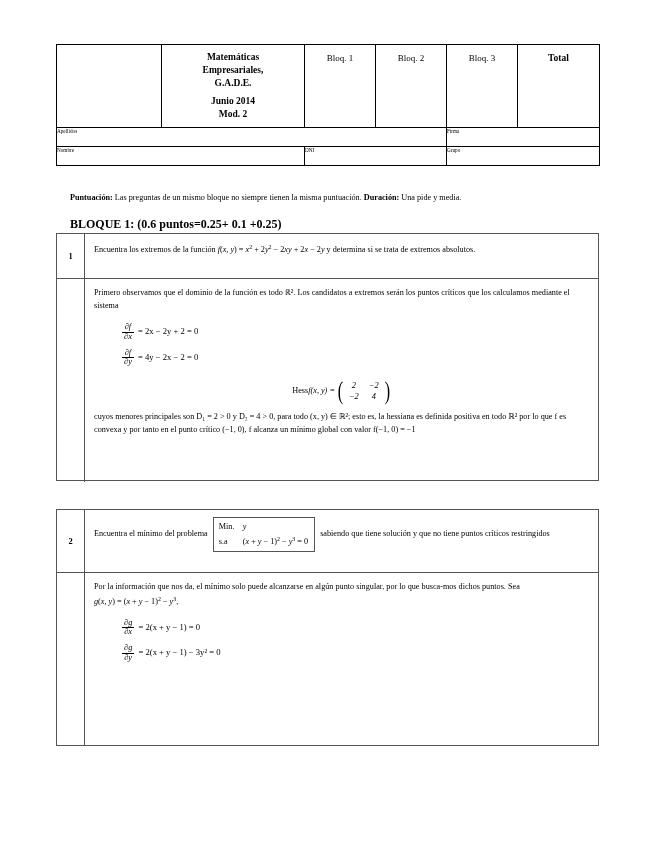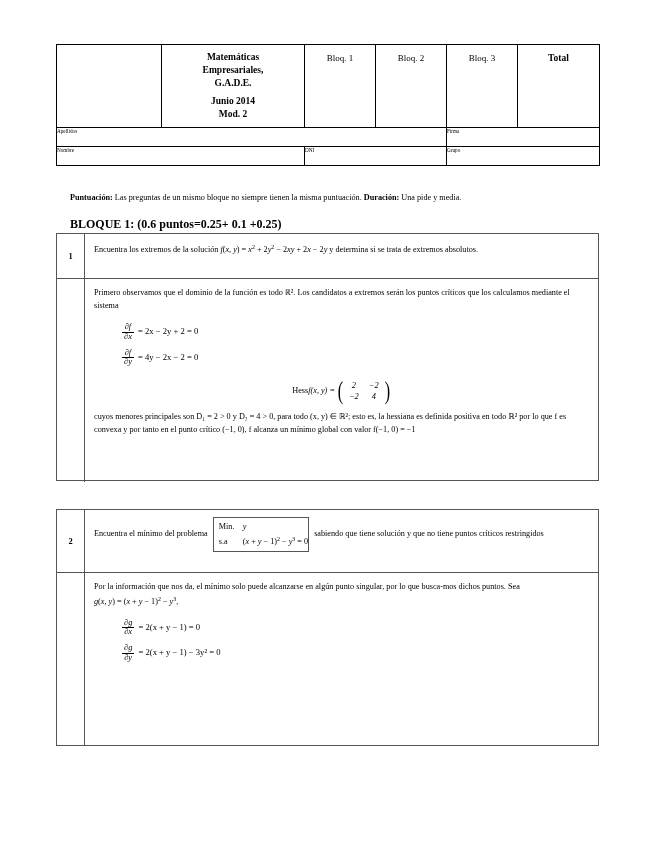--- a/index.html
+++ b/index.html
@@ -173,21 +173,21 @@
     font-style: normal;
     line-height: 1;
   }
   .paren-l { left: -1px; }
   .paren-r { right: -1px; }
 
   
   .minbox {
     display: inline-block;
     border: 1px solid #555;
-    padding: 3px 0 3px 5px;
+    padding: 3px 6px 3px 5px;
     vertical-align: middle;
     margin: 0 3px;
     line-height: 12px;
     font-size: 8.2px;
   }
   .minbox .r1, .minbox .r2 { white-space: nowrap; }
   .minbox .tag { font-style: normal; display: inline-block; width: 24px; }
   .sup { font-size: 0.72em; vertical-align: 0.45em; font-style: normal;}
   .nowrap { white-space: nowrap; }
   .p2stmt { min-height: 56px; }
@@ -239,21 +239,21 @@
   <div class="punt">
     <b>Puntuación:</b><span> Las preguntas de un mismo bloque no siempre tienen la misma puntuación. </span><b>Duración:</b><span> Una pide y media.</span>
   </div>
 
   <div class="bloque">BLOQUE 1: (0.6 puntos=0.25+ 0.1 +0.25)</div>
 
   <div class="prob prob1">
     <div class="prow" style="height:44px;">
       <div class="num-cell">1</div>
       <div class="body-cell statement">
-        <span>Encuentra los extremos de la solución </span><i class="m nowrap">f</i><span class="nowrap">(<i class="m">x, y</i>) = <i class="m">x</i><span class="sup">2</span> + 2<i class="m">y</i><span class="sup">2</span> − 2<i class="m">xy</i> + 2<i class="m">x</i> − 2<i class="m">y</i></span><span> y determina si se trata de extremos absolutos.</span>
+        <span>Encuentra los extremos de la función </span><i class="m nowrap">f</i><span class="nowrap">(<i class="m">x, y</i>) = <i class="m">x</i><span class="sup">2</span> + 2<i class="m">y</i><span class="sup">2</span> − 2<i class="m">xy</i> + 2<i class="m">x</i> − 2<i class="m">y</i></span><span> y determina si se trata de extremos absolutos.</span>
       </div>
     </div>
     <div class="prow" style="height:203px;">
       <div class="num-cell"></div>
       <div class="body-cell solution">
         <div>Primero observamos que el dominio de la función es todo ℝ². Los candidatos a extremos serán los puntos críticos que los calculamos mediante el sistema</div>
 
         <div class="eqblock">
           <div class="eqrow">
             <span class="frac">

